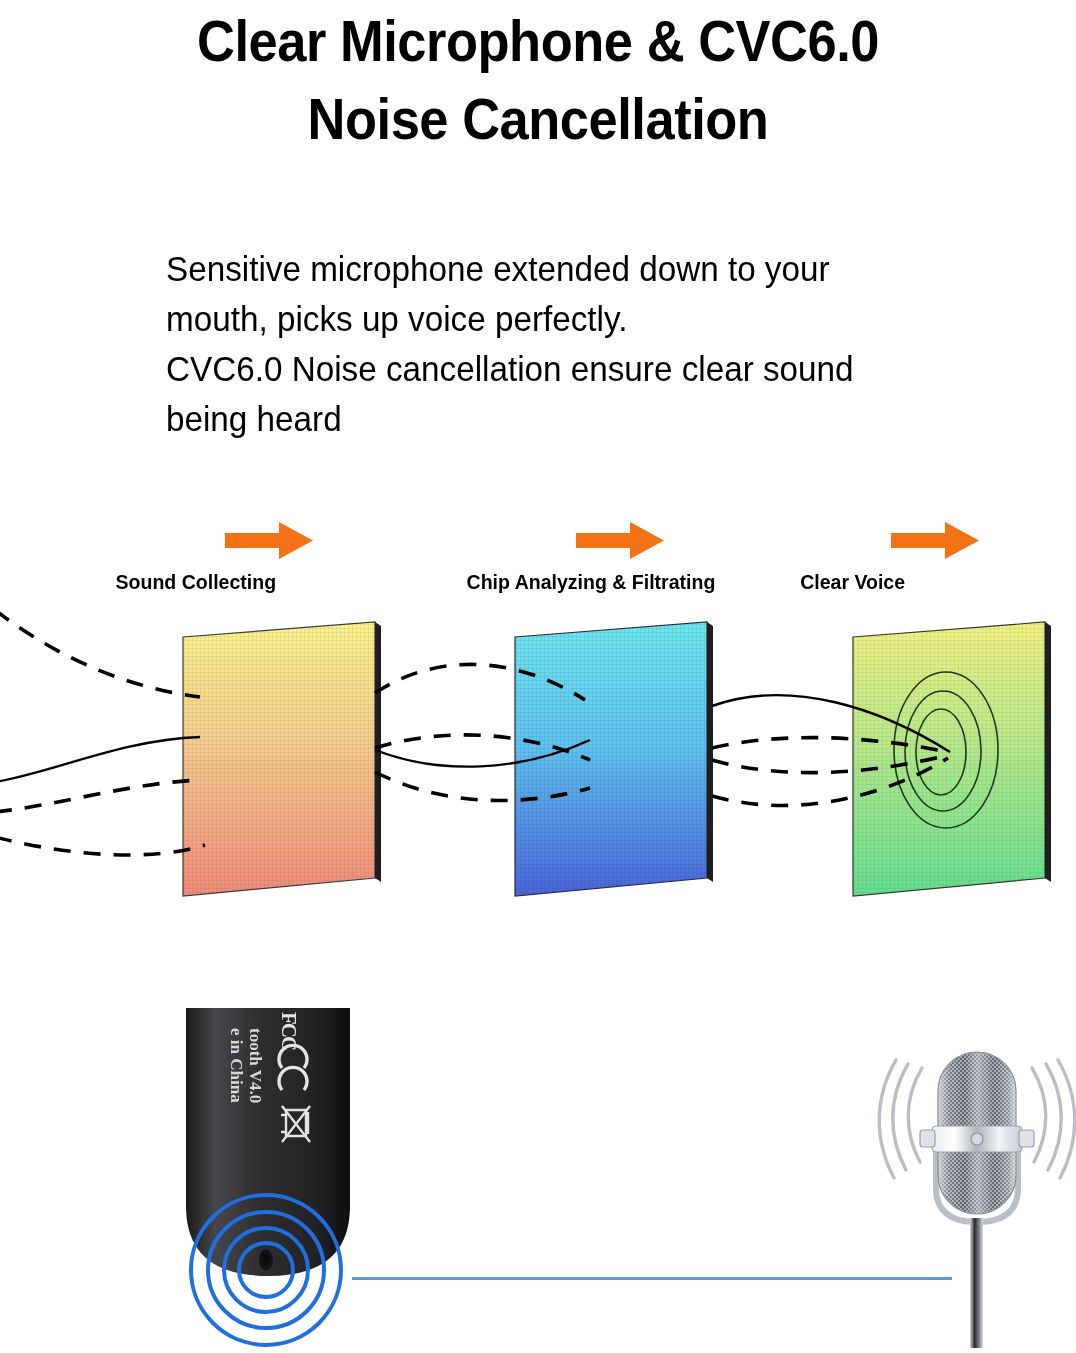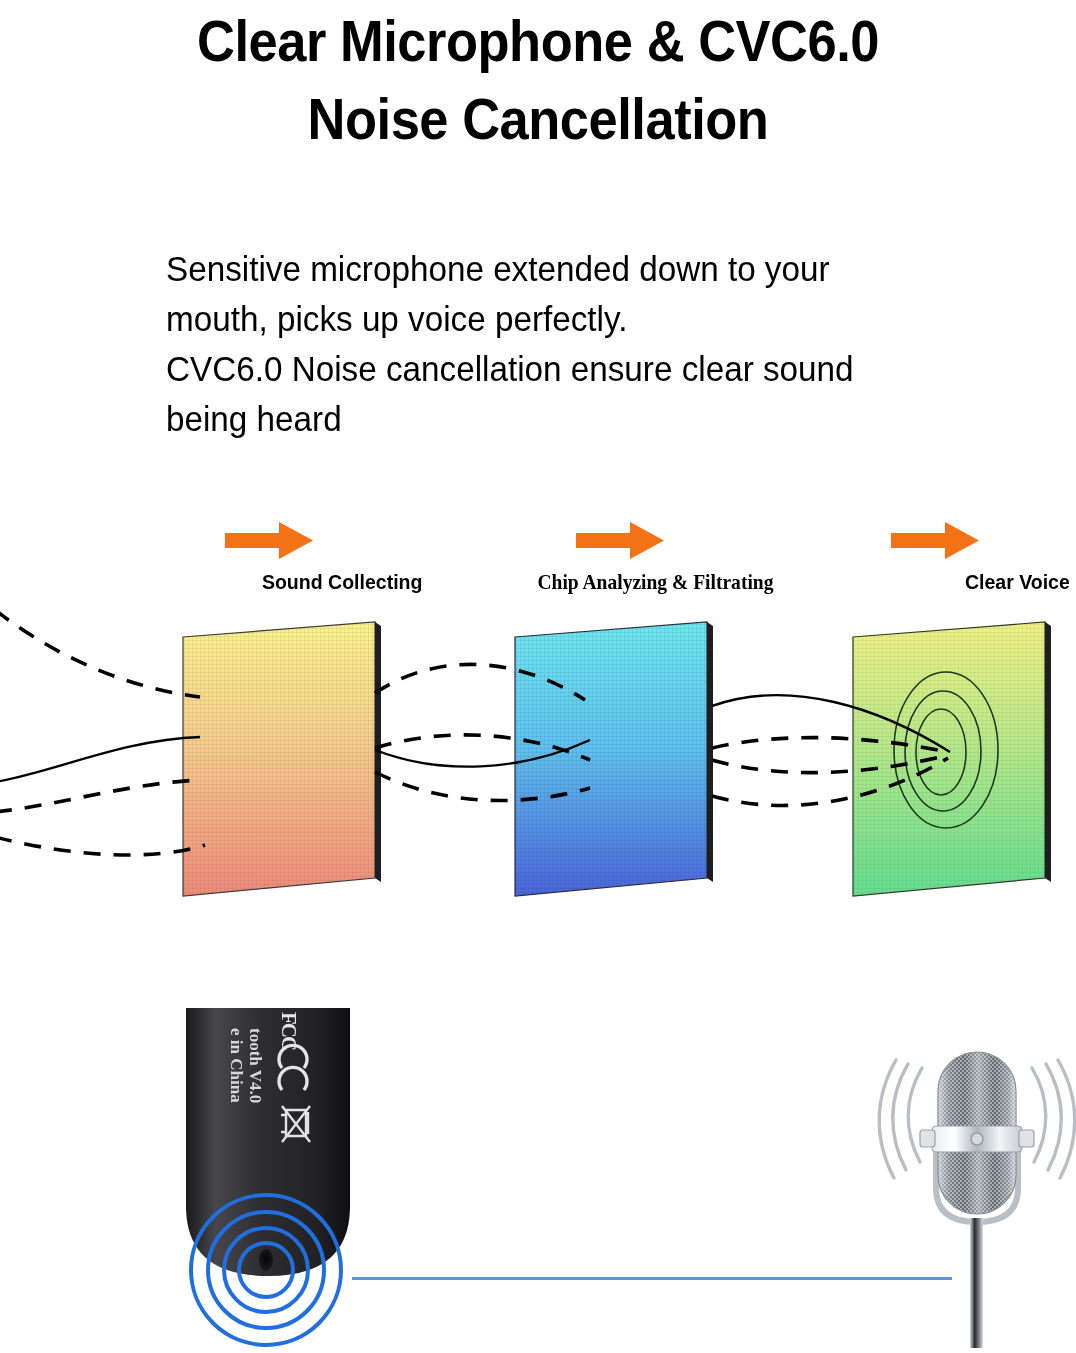--- a/index.html
+++ b/index.html
@@ -17,29 +17,29 @@
   #title .tl{display:block;white-space:nowrap;}
 
   #subtitle{
     position:absolute;left:166px;top:244px;width:860px;
     font-size:35px;line-height:50px;font-weight:normal;
     transform:scaleX(0.95);transform-origin:0 0;
   }
   #subtitle .sl{display:block;white-space:nowrap;}
 
   
-  .step{position:absolute;top:520px;text-align:right;}
+  .step{position:absolute;top:520px;text-align:left;}
   .step .arrow{position:relative;height:42px;margin:0 auto 8px auto;width:92px;}
   .step .arrow svg{display:block;}
   .step .slabel{
     font-size:21px;font-weight:bold;white-space:nowrap;
     transform:scaleX(0.93);transform-origin:50% 0;
   }
   #step0{left:104px;width:330px;}
-  #step1{left:455px;width:330px;font-family:Liberation Serif, serif;}
+  #step1{left:455px;width:330px;}
   #step2{left:790px;width:290px;}
 
   
   #stage{position:absolute;left:0;top:600px;width:1076px;height:330px;}
   #stage svg{position:absolute;left:0;top:0;}
 
   
   #device{position:absolute;left:168px;top:1008px;width:220px;height:345px;}
   #device svg{display:block;}
   #connector{

